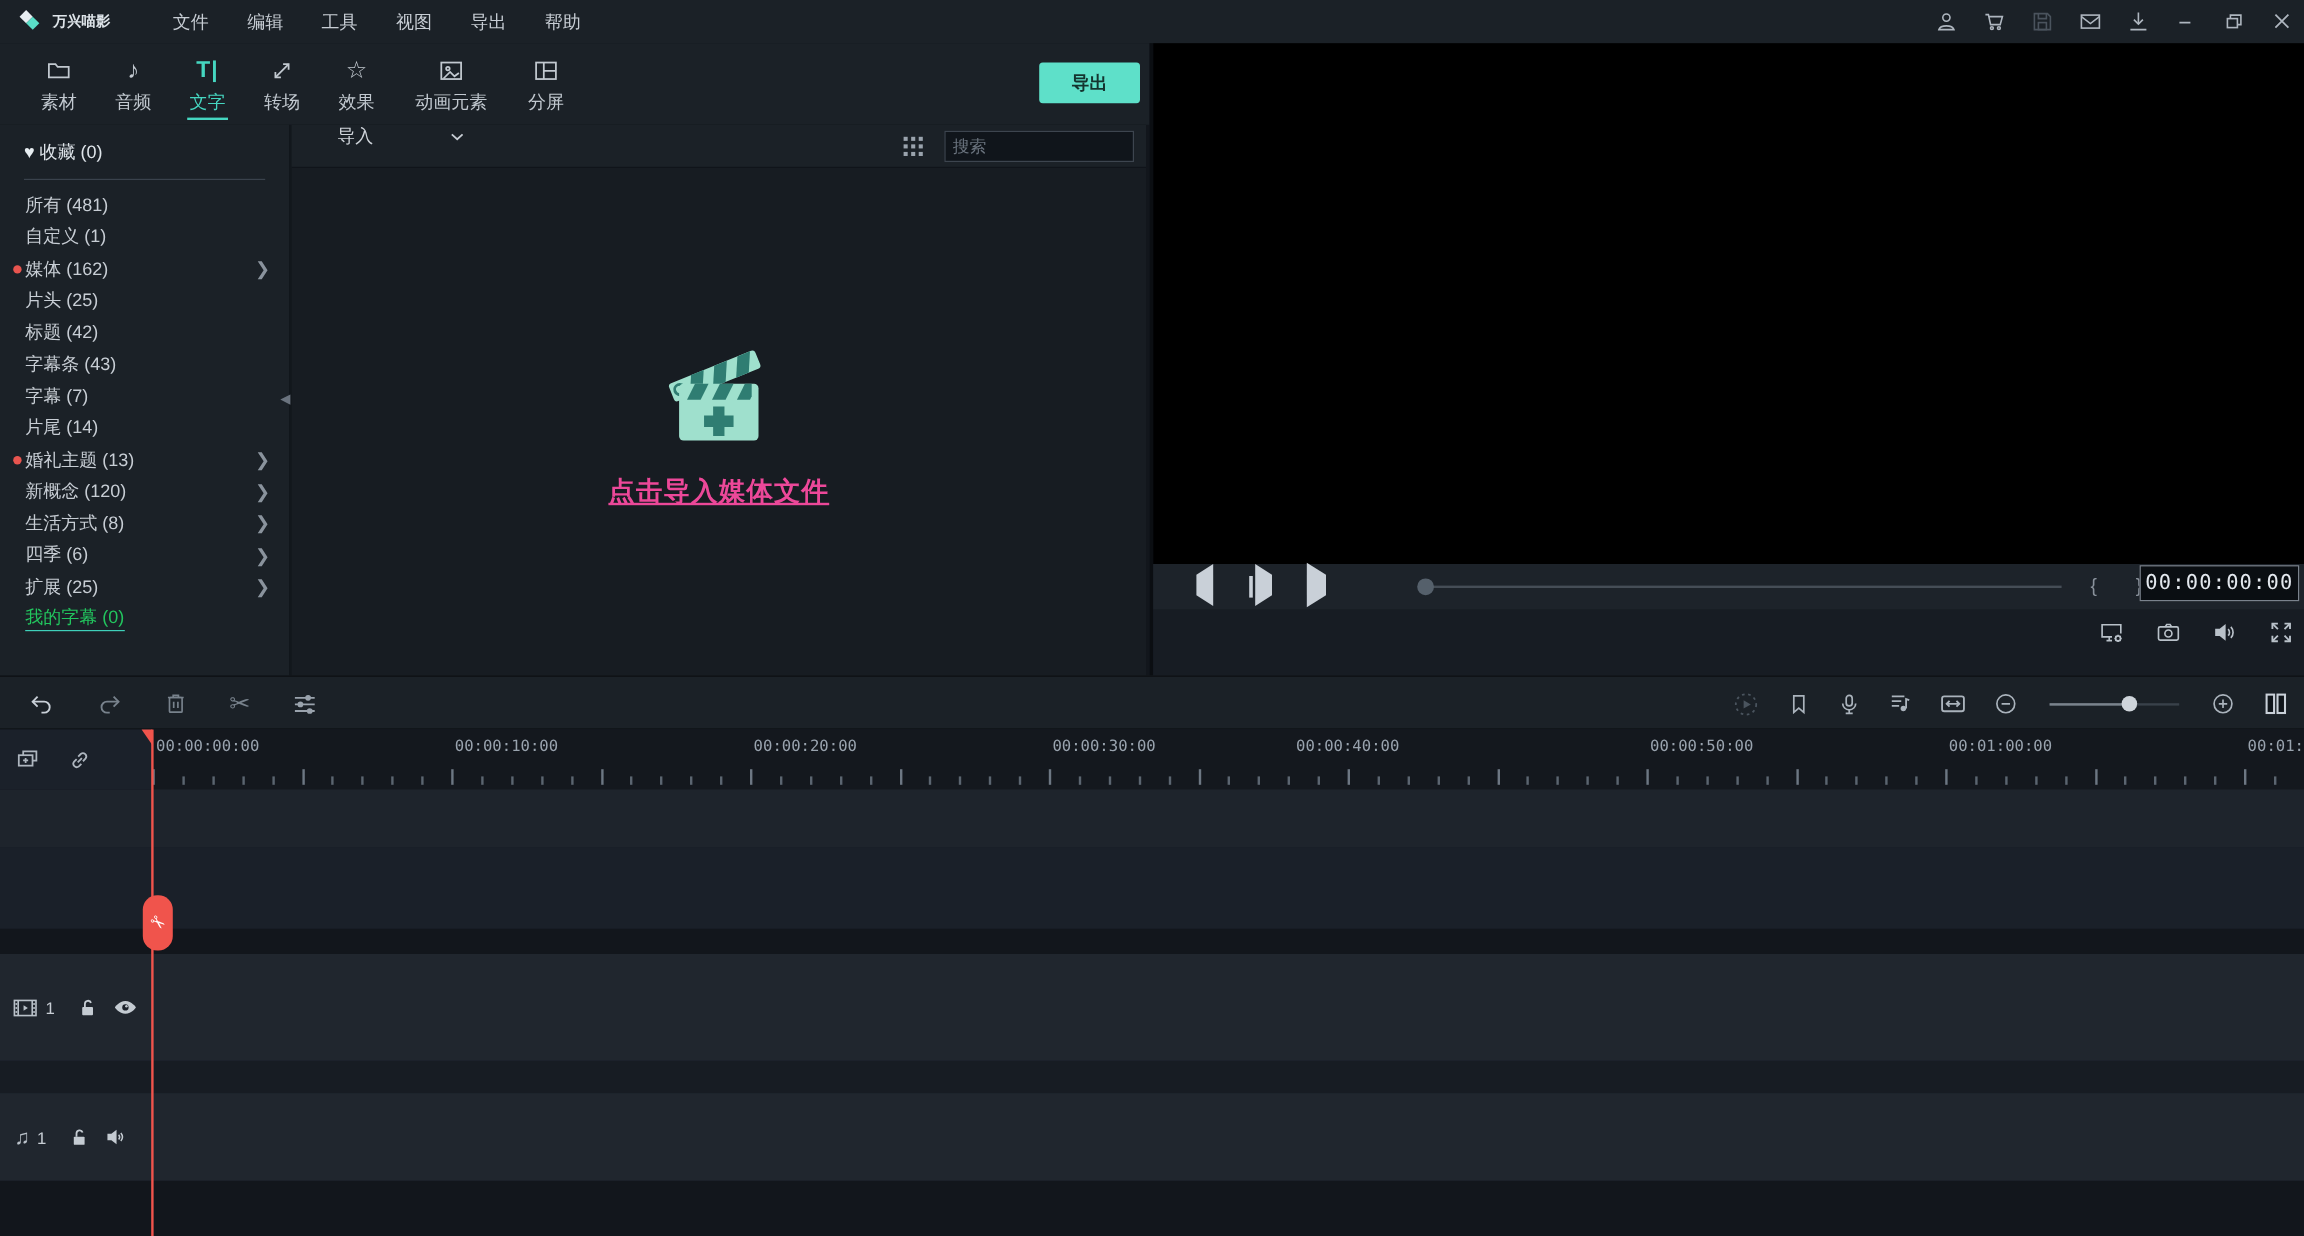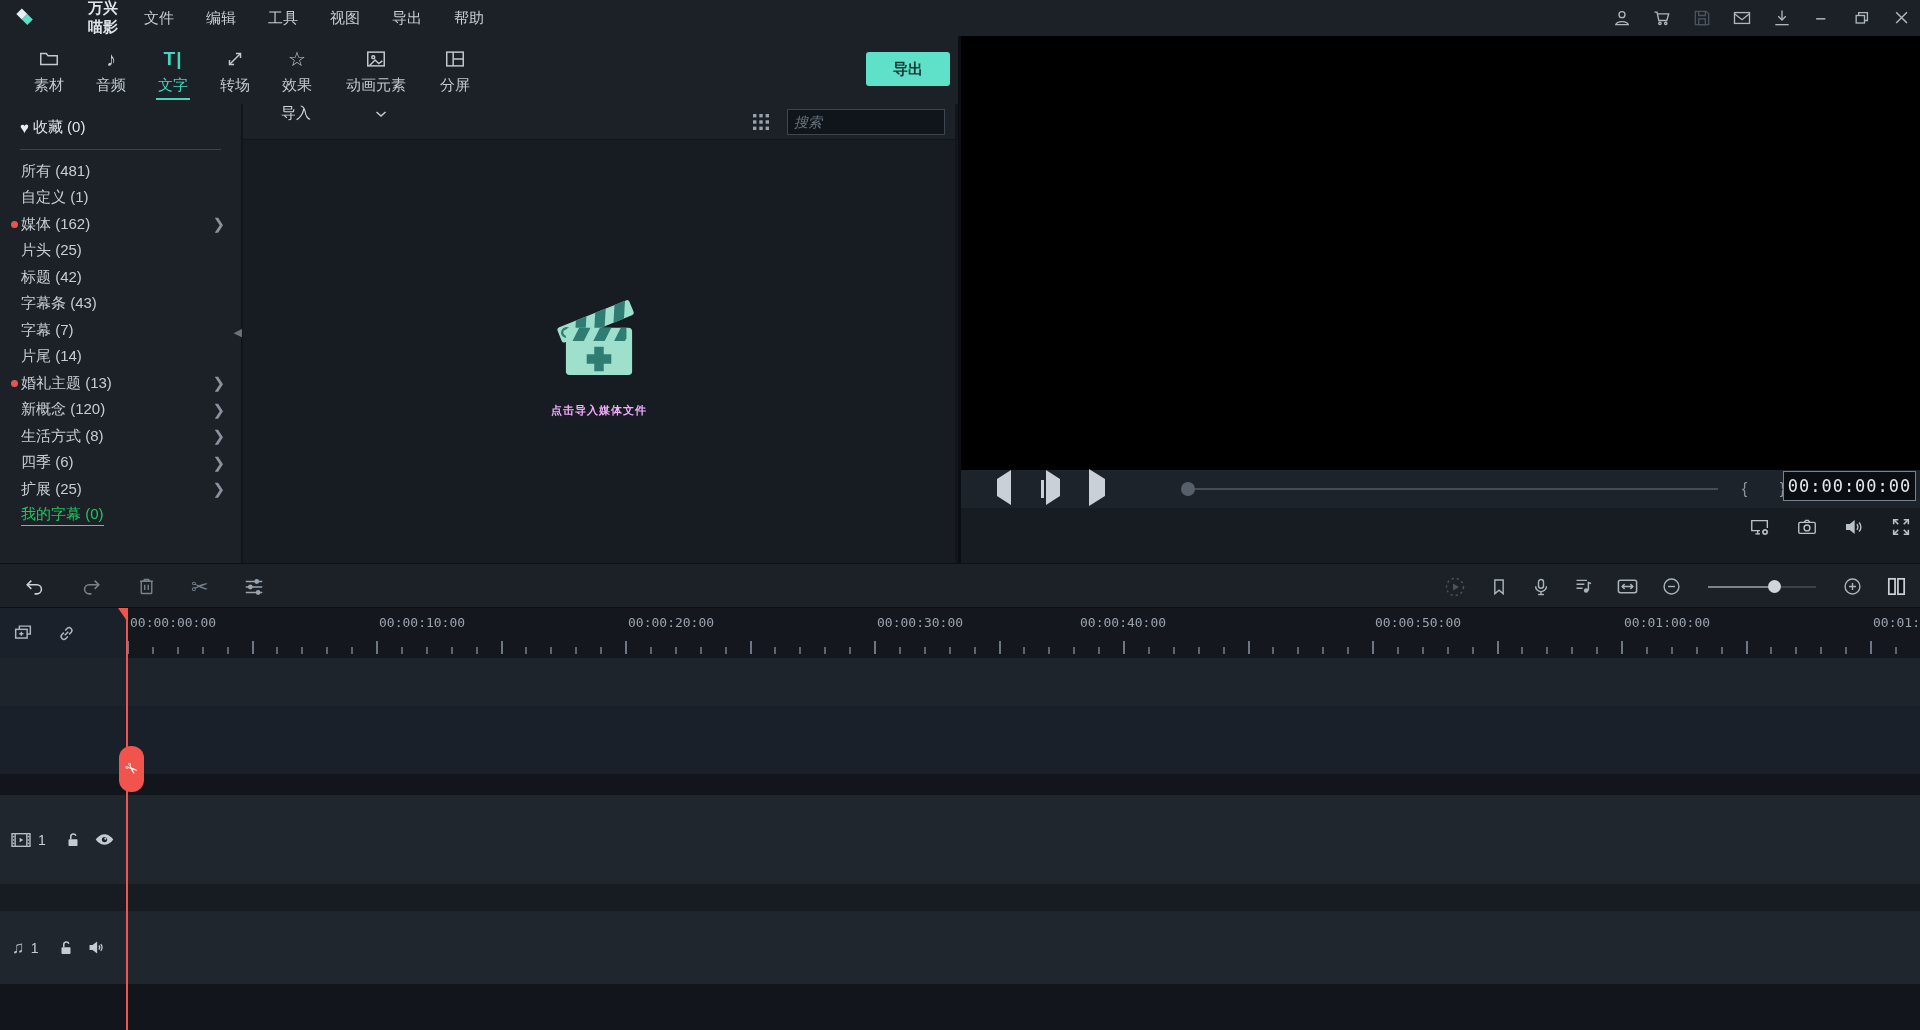--- a/index.html
+++ b/index.html
@@ -4,21 +4,21 @@
 <style>
   * { margin:0; padding:0; box-sizing:border-box; }
   html,body { width:1920px; height:1030px; background:#12161c; overflow:hidden;
     font-family:"Liberation Sans","DejaVu Sans",sans-serif; }
   svg { display:block; }
 
   
   #titlebar { position:absolute; left:0; top:0; width:1920px; height:36px;
     background:#1b2127; display:flex; align-items:center; }
   .logo-wrap { display:flex; align-items:center; gap:8px; padding-left:14px; width:130px; }
-  .logo-name { color:#dfe5ea; font-size:15px; font-weight:bold;margin-left:44px; }
+  .logo-name { color:#dfe5ea; font-size:12px; font-weight:bold; }
   .menus { display:flex; gap:32px; margin-left:14px; }
   .menu-item { color:#c7cdd4; font-size:15px; cursor:default; }
   .proj-title { position:absolute; left:0; right:0; text-align:center; color:#c7cdd4; font-size:15px; pointer-events:none; }
   .tb-icons { position:absolute; right:8px; top:0; height:36px; display:flex; align-items:center; gap:20px; }
   .tb-icons .ic { width:20px; height:20px; color:#aeb6bf; }
   .tb-icons .dim { color:#4a535d; }
 
   
   #tabbar { position:absolute; left:0; top:36px; width:958px; height:68px; background:#1b2127; }
   .tabs { display:flex; align-items:flex-start; padding-left:18px; height:100%; }
@@ -51,26 +51,26 @@
 
   
   #media-panel { position:absolute; left:243px; top:104px; width:712px; height:459px; background:#171c22; }
   #media-header { height:36px; background:#1b2127; border-bottom:1px solid #10141a;
     display:flex; align-items:flex-start; position:relative; }
   .import-wrap { display:flex; align-items:center; gap:64px; padding-left:38px; color:#d0d5db; font-size:15px; cursor:pointer; }
   .grid-ico { position:absolute; right:185px; top:9px; cursor:pointer; }
   .search-box { position:absolute; right:10px; top:5px; width:158px; height:26px; background:#10151b;
     border:1px solid #3d454f; display:flex; align-items:center; }
   .search-box input { flex:1; background:transparent; border:none; outline:none; color:#14b8a6;
-    font-size:14px; padding:0 6px; font-family:inherit;font-style:italic; }
+    font-size:14px; padding:0 6px; font-family:inherit; }
   .search-box input::placeholder { color:#6a737e; }
   .search-mag { width:24px; display:flex; justify-content:center; cursor:pointer; color:#d5dbe1; }
   #media-empty { position:absolute; left:0; top:36px; right:0; bottom:0; display:flex;
     flex-direction:column; align-items:center; justify-content:center; gap:22px; cursor:pointer; }
-  #media-empty .hint { color:#f0abfc; font-size:11px; font-weight:bold; letter-spacing:1px; }
+  #media-empty .hint { color:#ec4899; font-size:22px; font-weight:bold; letter-spacing:1px;text-decoration:underline; }
 
   
   #preview { position:absolute; left:958px; top:36px; width:962px; height:527px; background:#171c23;
     border-left:3px solid #0b0e12; }
   #video-area { position:absolute; left:0; top:0; right:0; height:434px; background:#000; }
   #pv-row1 { position:absolute; left:0; top:434px; right:0; height:38px; background:#1d232a;
     display:flex; align-items:center; }
   .tr-btn { width:22px; height:20px; margin-left:28px; position:relative; cursor:pointer; }
   .tri-r { width:0; height:0; border-left:14px solid #c9d0d8; border-top:9px solid transparent; border-bottom:9px solid transparent; }
   .bar-v { position:absolute; top:1px; width:3px; height:18px; background:#c9d0d8; }

